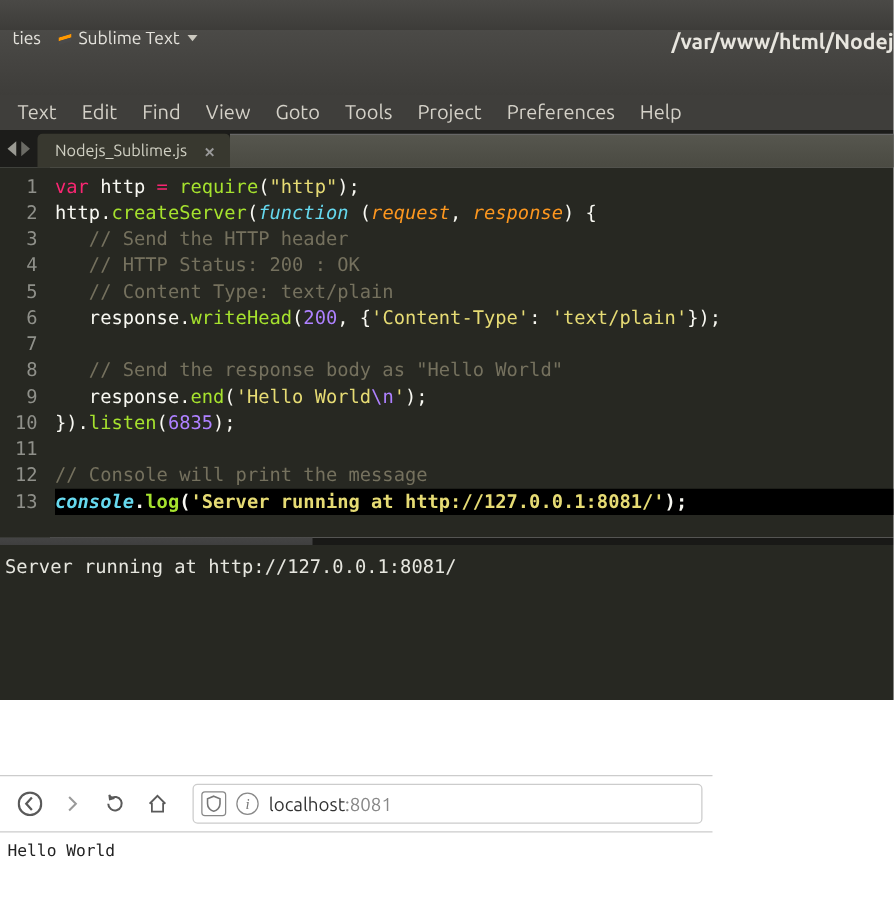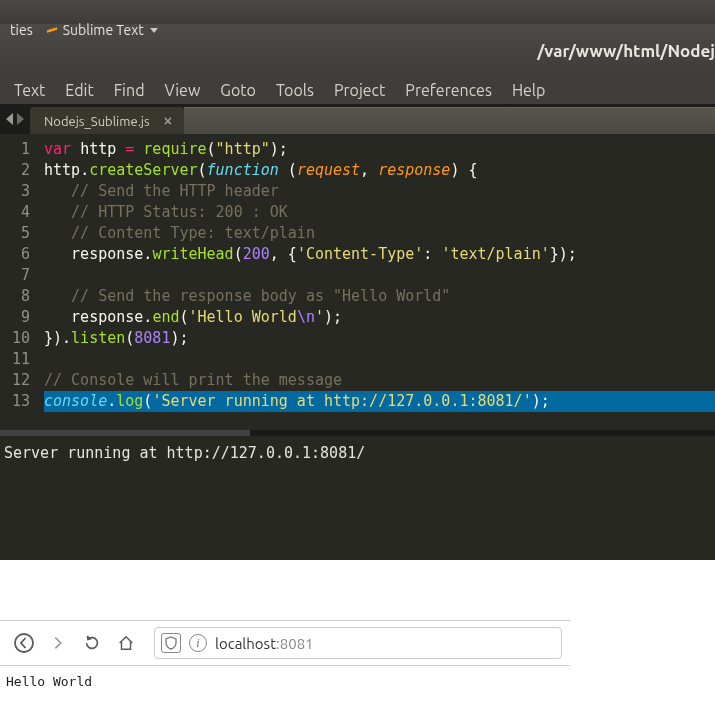--- a/index.html
+++ b/index.html
@@ -42,21 +42,20 @@
     border-left: 4px solid transparent;
     border-right: 4px solid transparent;
     border-top: 5px solid #ccc9c0;
     margin-left:2px;
   }
 
   .title-bar {
     height: 52px;
     background: linear-gradient(to bottom, #4b4a47, #3e3d3a);
     display:flex;
-    align-items:center;
     justify-content:flex-end;
     color:#e8e6df;
     font-weight:bold;
     font-size:17px;
     padding-right:0;
   }
 
   .menu-bar {
     height: 28px;
     background: #3f3e3b;
@@ -136,22 +135,23 @@
   .code {
     flex:1;
     padding:5px 0 5px 4px;
     color:#f8f8f2;
     white-space:pre;
     overflow:hidden;
     position:relative;
   }
   .code .line { position:relative; }
   .hl-line {
-    background:#0369a1;
+    background:#000000;
     display:block;
+    font-weight:bold;
   }
   .kw { color:#f92672; } 
   .var { color:#f8f8f2; }
   .func { color:#a6e22e; } 
   .def { color:#66d9ef; font-style:italic; } 
   .str { color:#e6db74; } 
   .num { color:#ae81ff; } 
   .cmt { color:#75715e; } 
   .punct { color:#f8f8f2; }
   .param { color:#fd971f; font-style:italic;} 
@@ -307,21 +307,21 @@
     </div>
   <div class="code" id="code"><span class="line"><span class="kw">var</span><span class="punct"> </span><span class="var">http</span><span class="punct"> </span><span class="kw">=</span><span class="punct"> </span><span class="func">require</span><span class="punct">(</span><span class="str">"http"</span><span class="punct">);</span></span>
 <span class="line"><span class="var">http</span><span class="punct">.</span><span class="func">createServer</span><span class="punct">(</span><span class="def">function</span><span class="punct"> (</span><span class="param">request</span><span class="punct">, </span><span class="param">response</span><span class="punct">) {</span></span>
 <span class="line"><span class="punct">   </span><span class="cmt">// Send the HTTP header</span></span>
 <span class="line"><span class="punct">   </span><span class="cmt">// HTTP Status: 200 : OK</span></span>
 <span class="line"><span class="punct">   </span><span class="cmt">// Content Type: text/plain</span></span>
 <span class="line"><span class="punct">   </span><span class="var">response</span><span class="punct">.</span><span class="func">writeHead</span><span class="punct">(</span><span class="num">200</span><span class="punct">, {</span><span class="str">'Content-Type'</span><span class="punct">: </span><span class="str">'text/plain'</span><span class="punct">});</span></span>
 <span class="line"><span class="punct"></span></span>
 <span class="line"><span class="punct">   </span><span class="cmt">// Send the response body as "Hello World"</span></span>
 <span class="line"><span class="punct">   </span><span class="var">response</span><span class="punct">.</span><span class="func">end</span><span class="punct">(</span><span class="str">'Hello World</span><span class="esc">\n</span><span class="str">'</span><span class="punct">);</span></span>
-<span class="line"><span class="punct">}).</span><span class="func">listen</span><span class="punct">(</span><span class="num">8081</span><span class="punct">);</span></span>
+<span class="line"><span class="punct">}).</span><span class="func">listen</span><span class="punct">(</span><span class="num">6835</span><span class="punct">);</span></span>
 <span class="line"><span class="punct"></span></span>
 <span class="line"><span class="cmt">// Console will print the message</span></span>
 <span class="line hl-line"><span class="def">console</span><span class="punct">.</span><span class="func">log</span><span class="punct">(</span><span class="str">'Server running at http://127.0.0.1:8081/'</span><span class="punct">);</span></span>
 </div>
 </div>
 
 <div class="console-sep">
   <div class="console-hl"></div>
 </div>
 <div class="console">

